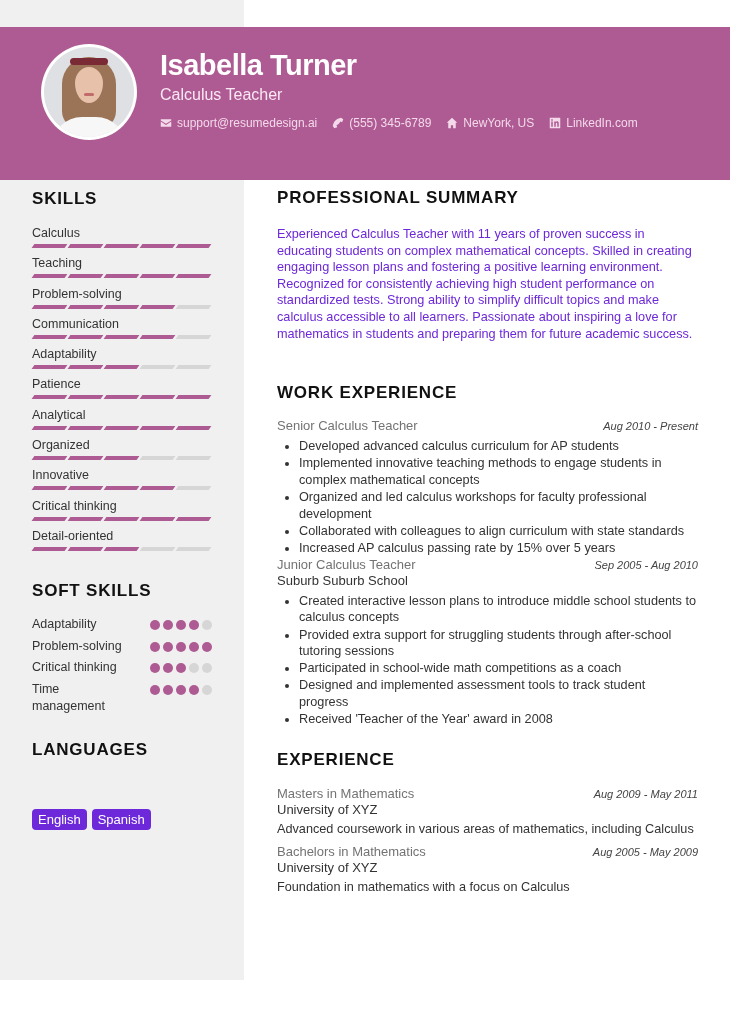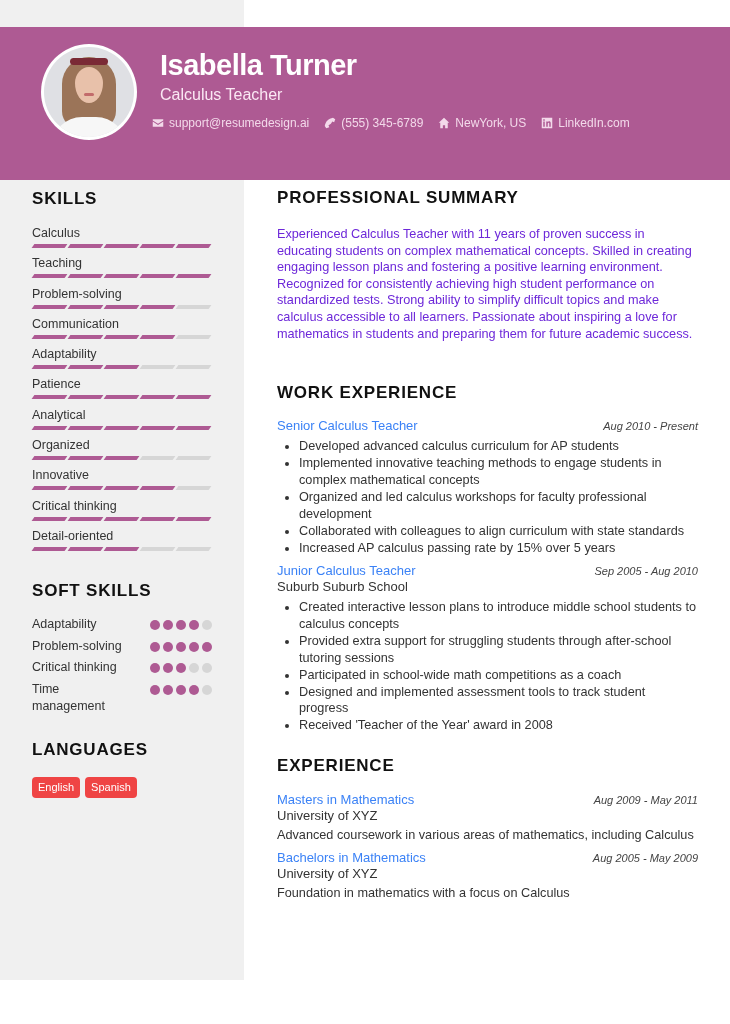--- a/index.html
+++ b/index.html
@@ -12,21 +12,21 @@
   .avatar { position: absolute; left: 41px; top: 17px; width: 96px; height: 96px; border-radius: 50%; background: #ffffff; padding: 3px; }
   .avatar-inner { width: 100%; height: 100%; border-radius: 50%; overflow: hidden; background: #dfe0e4; position: relative; }
   .hair { position: absolute; left: 18px; top: 10px; width: 54px; height: 72px; border-radius: 27px 27px 18px 18px; background: #9b7458; }
   .face { position: absolute; left: 31px; top: 20px; width: 28px; height: 36px; border-radius: 14px 14px 14px 14px / 16px 16px 20px 20px; background: #e8c1aa; }
   .band { position: absolute; left: 26px; top: 11px; width: 38px; height: 7px; border-radius: 6px; background: #7a2a35; }
   .lips { position: absolute; left: 40px; top: 46px; width: 10px; height: 3px; border-radius: 2px; background: #c26b6b; }
   .shirt { position: absolute; left: 8px; top: 70px; width: 74px; height: 40px; border-radius: 30px 30px 0 0; background: #f7f7f7; }
 
   .name { position: absolute; left: 160px; top: 22px; font-size: 29px; font-weight: bold; color: #ffffff; letter-spacing: -0.5px; }
   .title { position: absolute; left: 160px; top: 59px; font-size: 16px; color: #fbe8f4; }
-  .contacts { position: absolute; left: 152px; top: 89px; display: flex; gap: 15px; font-size: 12px; color: #f3d9ea; align-items: center; }
+  .contacts { position: absolute; left: 160px; top: 89px; display: flex; gap: 15px; font-size: 12px; color: #f3d9ea; align-items: center; }
   .contact { display: flex; align-items: center; gap: 5px; white-space: nowrap; }
   .ico { display: inline-flex; width: 12px; height: 12px; align-items: center; justify-content: center; }
   .ico svg { width: 12px; height: 12px; fill: #f3d9ea; }
 
   .sec-title { font-size: 17px; font-weight: bold; color: #111111; letter-spacing: 0.8px; }
 
   .skills { position: absolute; left: 32px; top: 189px; width: 180px; }
   .skill { height: 30.3px; }
   .skill-name { font-size: 12.5px; color: #333; height: 18px; line-height: 18px; }
   .bar { display: flex; gap: 3px; margin-top: 2px; margin-left: 1px; }
@@ -35,26 +35,26 @@
 
   .soft { position: absolute; left: 32px; top: 581px; width: 180px; }
   .soft-row { display: flex; justify-content: space-between; align-items: flex-start; height: 21.7px; font-size: 12.5px; }
   .soft-label { width: 100px; line-height: 17px; }
   .dots { display: flex; gap: 3px; margin-top: 4px; }
   .dot { width: 10px; height: 10px; border-radius: 50%; background: #d6d6d6; }
   .dot.on { background: #ae5a93; }
 
   .langs { position: absolute; left: 32px; top: 740px; }
   .lang-list { display: flex; gap: 5px; margin-top: 17px; }
-  .lang { background: #ef4444; color: #ffffff; font-size: 11px; padding: 3px 6px; border-radius: 4px; line-height: 15px; }
+  .lang { background: #6d28d9; color: #ffffff; font-size: 13px; padding: 3px 6px; border-radius: 4px; line-height: 15px; margin-top: 32px; }
 
   .main { position: absolute; left: 277px; top: 188px; width: 421px; }
   .summary { margin-top: 18px; font-size: 12.7px; line-height: 16.6px; color: #6d28d9; }
   .job-head { display: flex; justify-content: space-between; align-items: baseline; }
-  .job-title { font-size: 13px; color: #3b82f6; }
+  .job-title { font-size: 13px; color: #737373; }
   .job-date { font-size: 11px; font-style: italic; color: #444; }
   .job-org { font-size: 13px; color: #333; margin-top: 1px; }
   ul.bullets { margin-top: 5px; padding-left: 22px; font-size: 12.7px; line-height: 16.6px; color: #333; }
   ul.bullets li { margin-bottom: 0.5px; }
   .edu-desc { font-size: 12.7px; color: #333; margin-top: 5px; }
 </style>
 </head>
 <body>
 
 <div class="sidebar-bg"></div>
@@ -293,21 +293,21 @@
       </div>
       <ul class="bullets">
         <li>Developed advanced calculus curriculum for AP students</li>
         <li>Implemented innovative teaching methods to engage students in complex mathematical concepts</li>
         <li>Organized and led calculus workshops for faculty professional development</li>
         <li>Collaborated with colleagues to align curriculum with state standards</li>
         <li>Increased AP calculus passing rate by 15% over 5 years</li>
       </ul>
     </div>
 
-    <div style="margin-top:7px;">
+    <div style="">
       <div class="job-head">
         <span class="job-title">Junior Calculus Teacher</span>
         <span class="job-date">Sep 2005 - Aug 2010</span>
       </div>
       <div class="job-org">Suburb Suburb School</div>
       <ul class="bullets">
         <li>Created interactive lesson plans to introduce middle school students to calculus concepts</li>
         <li>Provided extra support for struggling students through after-school tutoring sessions</li>
         <li>Participated in school-wide math competitions as a coach</li>
         <li>Designed and implemented assessment tools to track student progress</li>

